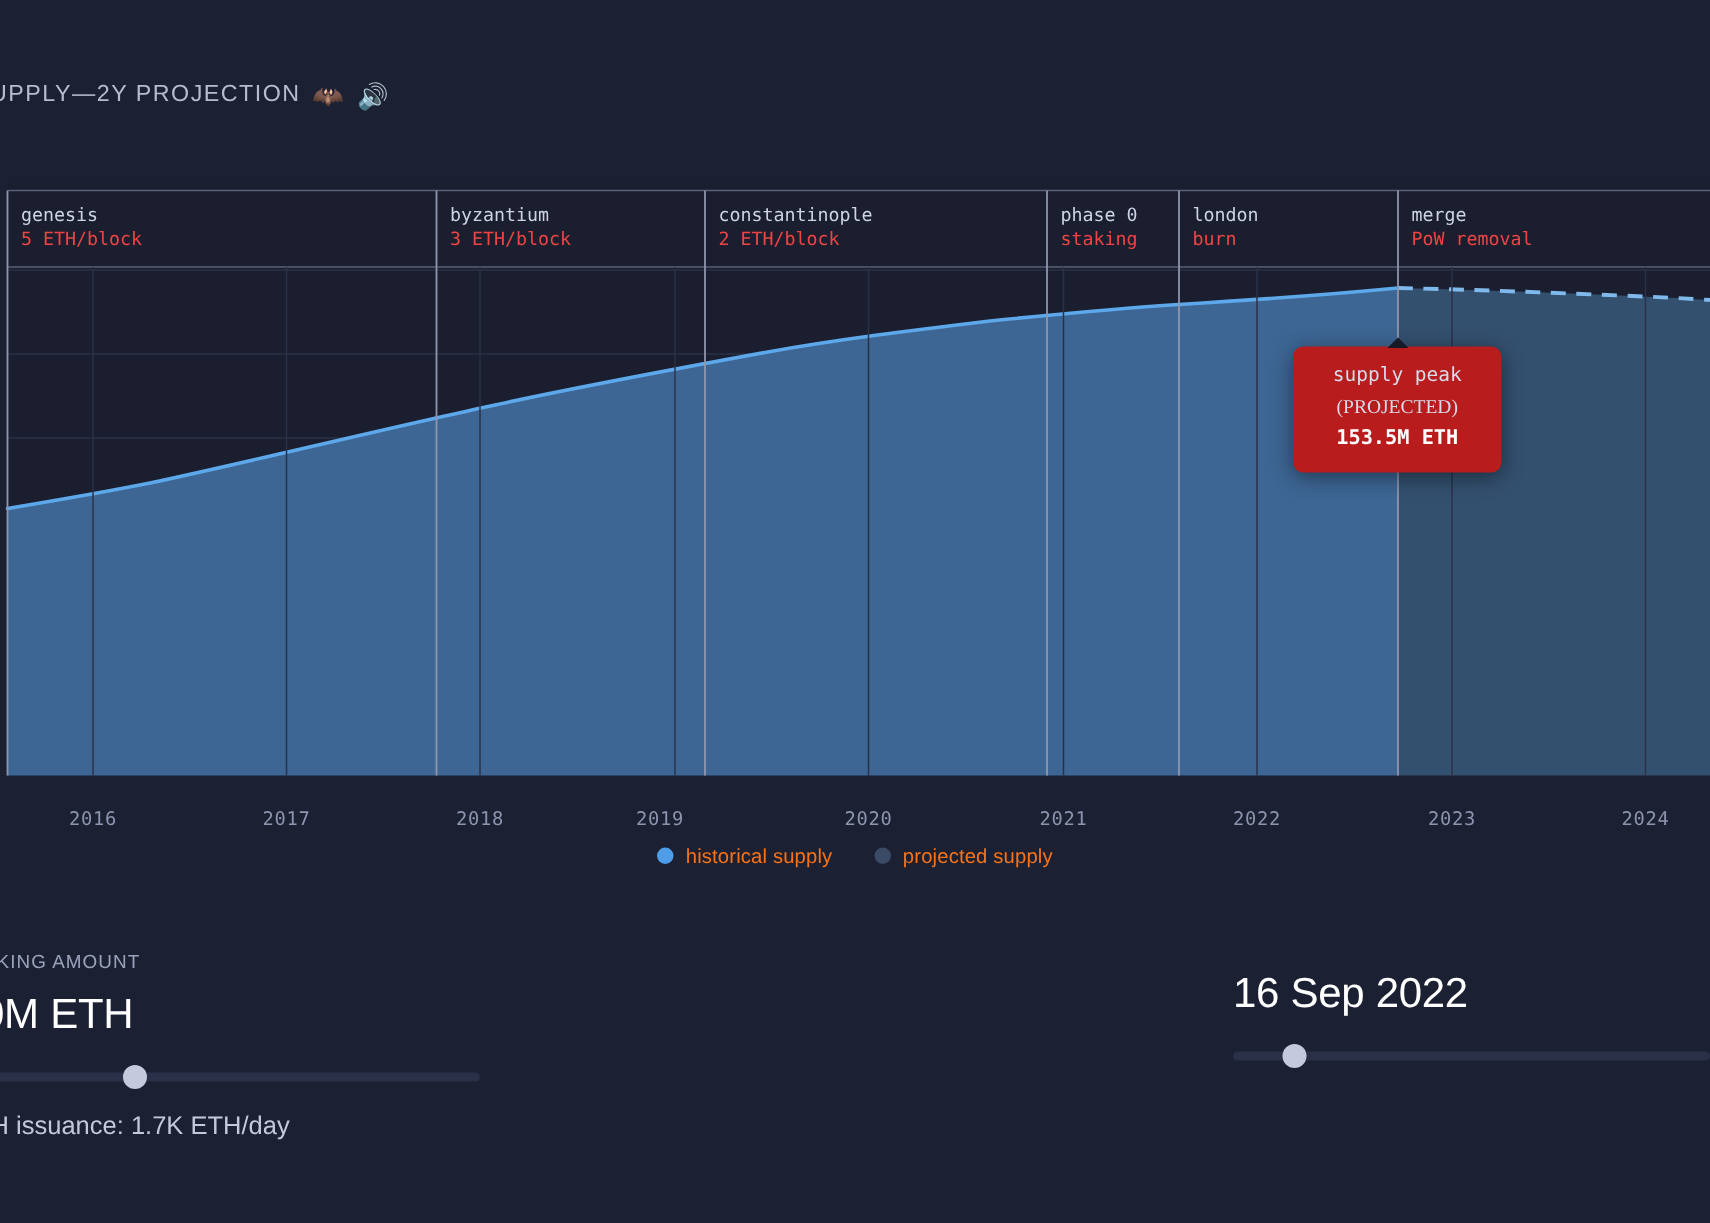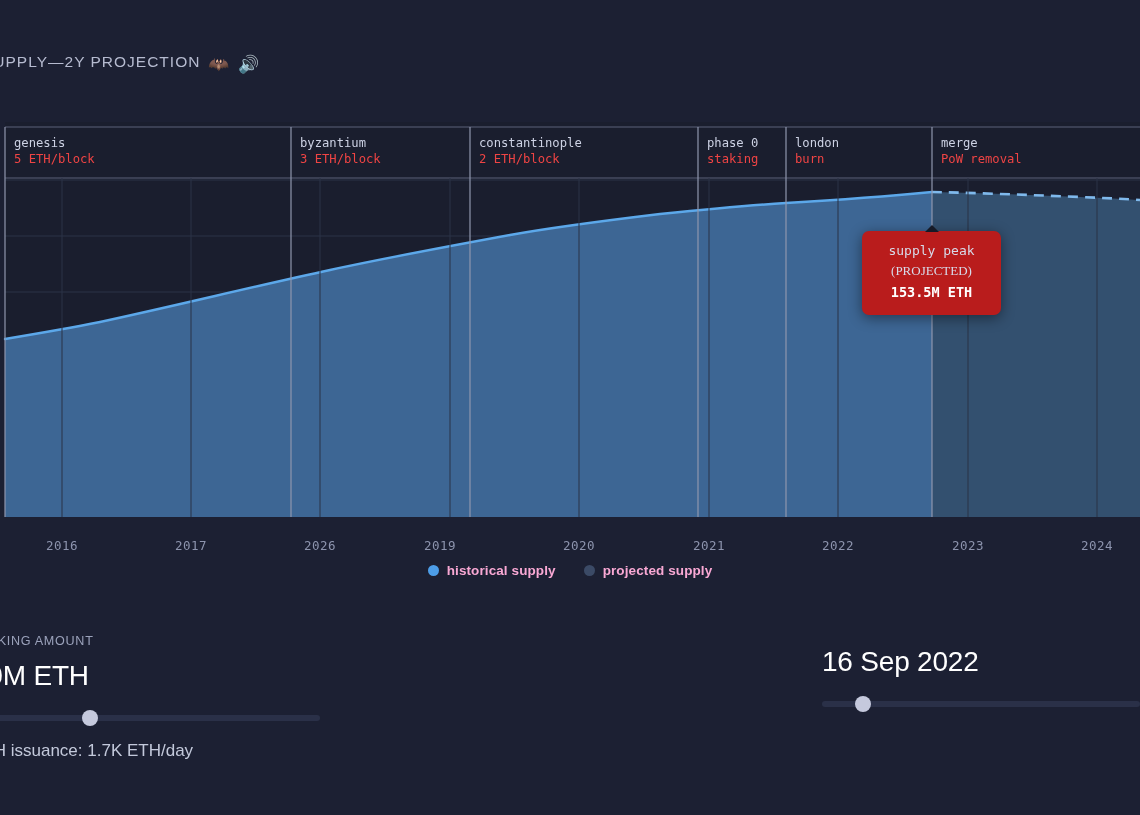--- a/index.html
+++ b/index.html
@@ -66,21 +66,21 @@
     font-size: 12.5px; color: #8d94ae; letter-spacing: .5px;
   }
 
   
   .legend {
     position: absolute; left: 0; top: 563px; width: 1140px;
     display: flex; justify-content: center; align-items: center; gap: 28px;
   }
   .lg { display: flex; align-items: center; gap: 8px; }
   .lg-dot { width: 11px; height: 11px; border-radius: 50%; }
-  .lg-label { font-size: 13.5px; color: #f9a8d4; font-weight: bold; letter-spacing: .1px; }
+  .lg-label { font-size: 13.5px; color: #f97316; font-weight: normal; letter-spacing: .1px; }
 
   
   .controls {
     position: absolute; left: 0; top: 634px; width: 1140px; height: 140px;
   }
   .ctl { position: absolute; top: 0; }
   .ctl-label {
     font-size: 12.6px; letter-spacing: .7px; color: #9ba2bb;
     white-space: nowrap;
   }
@@ -225,21 +225,21 @@
 
   <div class="tooltip">
     <div class="t1">supply peak</div>
     <div class="t2">(PROJECTED)</div>
     <div class="t3">153.5M ETH</div>
   </div>
 
   <div class="xaxis">
     <span class="xtick" style="left:62px">2016</span>
     <span class="xtick" style="left:191px">2017</span>
-    <span class="xtick" style="left:320px">2026</span>
+    <span class="xtick" style="left:320px">2018</span>
     <span class="xtick" style="left:440px">2019</span>
     <span class="xtick" style="left:579px">2020</span>
     <span class="xtick" style="left:709px">2021</span>
     <span class="xtick" style="left:838px">2022</span>
     <span class="xtick" style="left:968px">2023</span>
     <span class="xtick" style="left:1097px">2024</span>
   </div>
 
   <div class="legend">
     <div class="lg">

